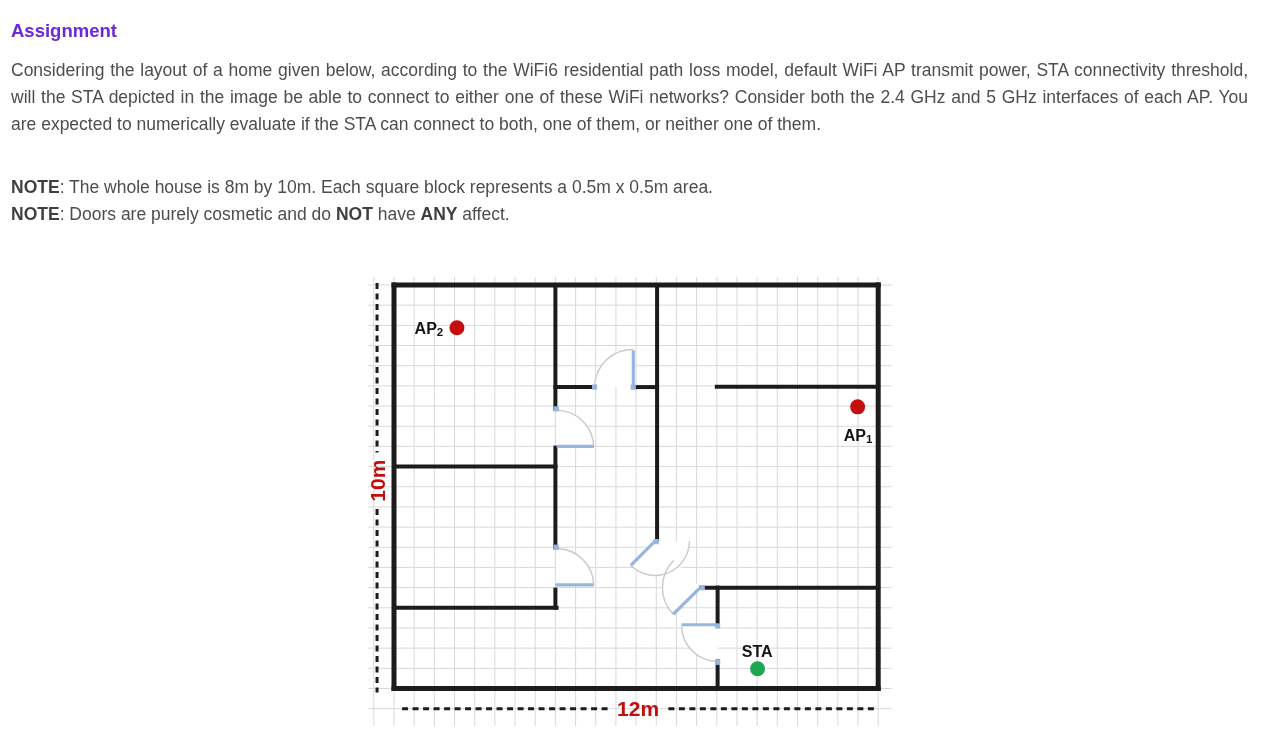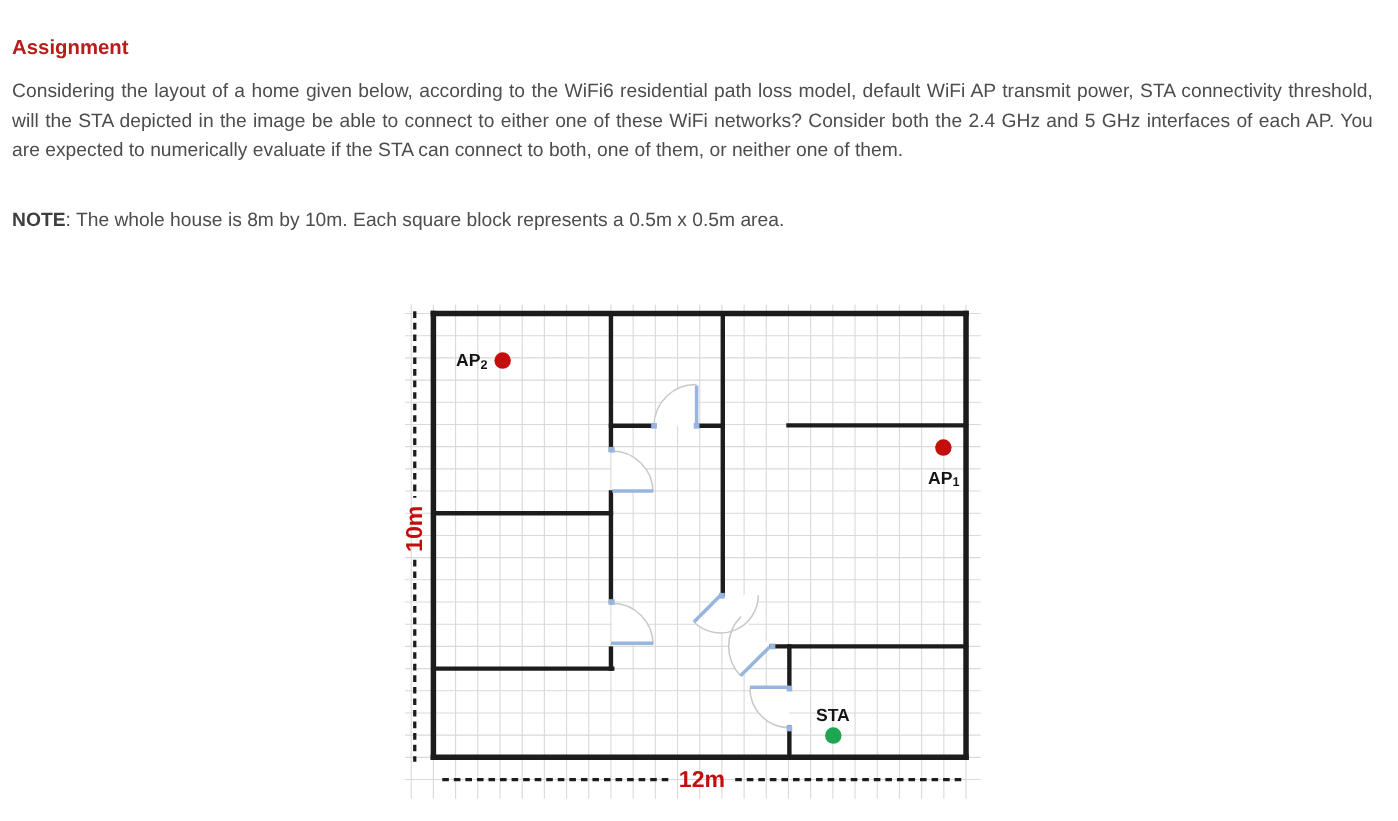--- a/index.html
+++ b/index.html
@@ -2,35 +2,36 @@
 <html><head>
 <meta charset="utf-8">
 <style>
   html,body{margin:0;padding:0;}
   body{
     width:1271px;height:746px;position:relative;overflow:hidden;
     background:#ffffff;color:#4d4d4d;
     font-family:"Liberation Sans","DejaVu Sans",sans-serif;
   }
   .doc{position:absolute;left:11px;top:21px;width:1237px;}
-  h1.heading{font-size:18.5px;line-height:19px;font-weight:bold;color:#b91c1c;margin:12px 0 17px 0;}
+  h1.heading{font-size:18.5px;line-height:19px;font-weight:bold;color:#6d28d9;margin:0 0 17px 0;}
   p.para{font-size:17.5px;line-height:27px;text-align:justify;margin:14px 0 36px 0;color:#4d4d4d;}
   .notes p.note{font-size:17.5px;line-height:27px;margin:0;color:#4d4d4d;}
   .notes b{color:#3f3f3f;margin-top:44px;}
   svg.plan{position:absolute;left:352px;top:270px;}
   svg text{font-family:"Liberation Sans","DejaVu Sans",sans-serif;}
 </style>
 </head>
 <body>
 
 <div class="doc">
   <h1 class="heading">Assignment</h1>
   <p class="para">Considering the layout of a home given below, according to the WiFi6 residential path loss model, default WiFi AP transmit power, STA connectivity threshold, will the STA depicted in the image be able to connect to either one of these WiFi networks? Consider both the 2.4 GHz and 5 GHz interfaces of each AP. You are expected to numerically evaluate if the STA can connect to both, one of them, or neither one of them.</p>
   <div class="notes">
       <p class="note"><b>NOTE</b><span>: The whole house is 8m by 10m. Each square block represents a 0.5m x 0.5m area.</span></p>
+      <p class="note"><b>NOTE</b><span>: Doors are purely cosmetic and do </span><b>NOT</b><span> have </span><b>ANY</b><span> affect.</span></p>
     </div>
 </div>
 
 <svg class="plan" width="556" height="466" viewBox="0 0 556 466" role="img" aria-label="floor plan">
     <line x1="21.82" y1="6.93" x2="21.82" y2="456.03" stroke="#d9d9d9" stroke-width="1"></line>
     <line x1="42" y1="6.93" x2="42" y2="456.03" stroke="#d9d9d9" stroke-width="1"></line>
     <line x1="62.17" y1="6.93" x2="62.17" y2="456.03" stroke="#d9d9d9" stroke-width="1"></line>
     <line x1="82.35" y1="6.93" x2="82.35" y2="456.03" stroke="#d9d9d9" stroke-width="1"></line>
     <line x1="102.53" y1="6.93" x2="102.53" y2="456.03" stroke="#d9d9d9" stroke-width="1"></line>
     <line x1="122.7" y1="6.93" x2="122.7" y2="456.03" stroke="#d9d9d9" stroke-width="1"></line>

